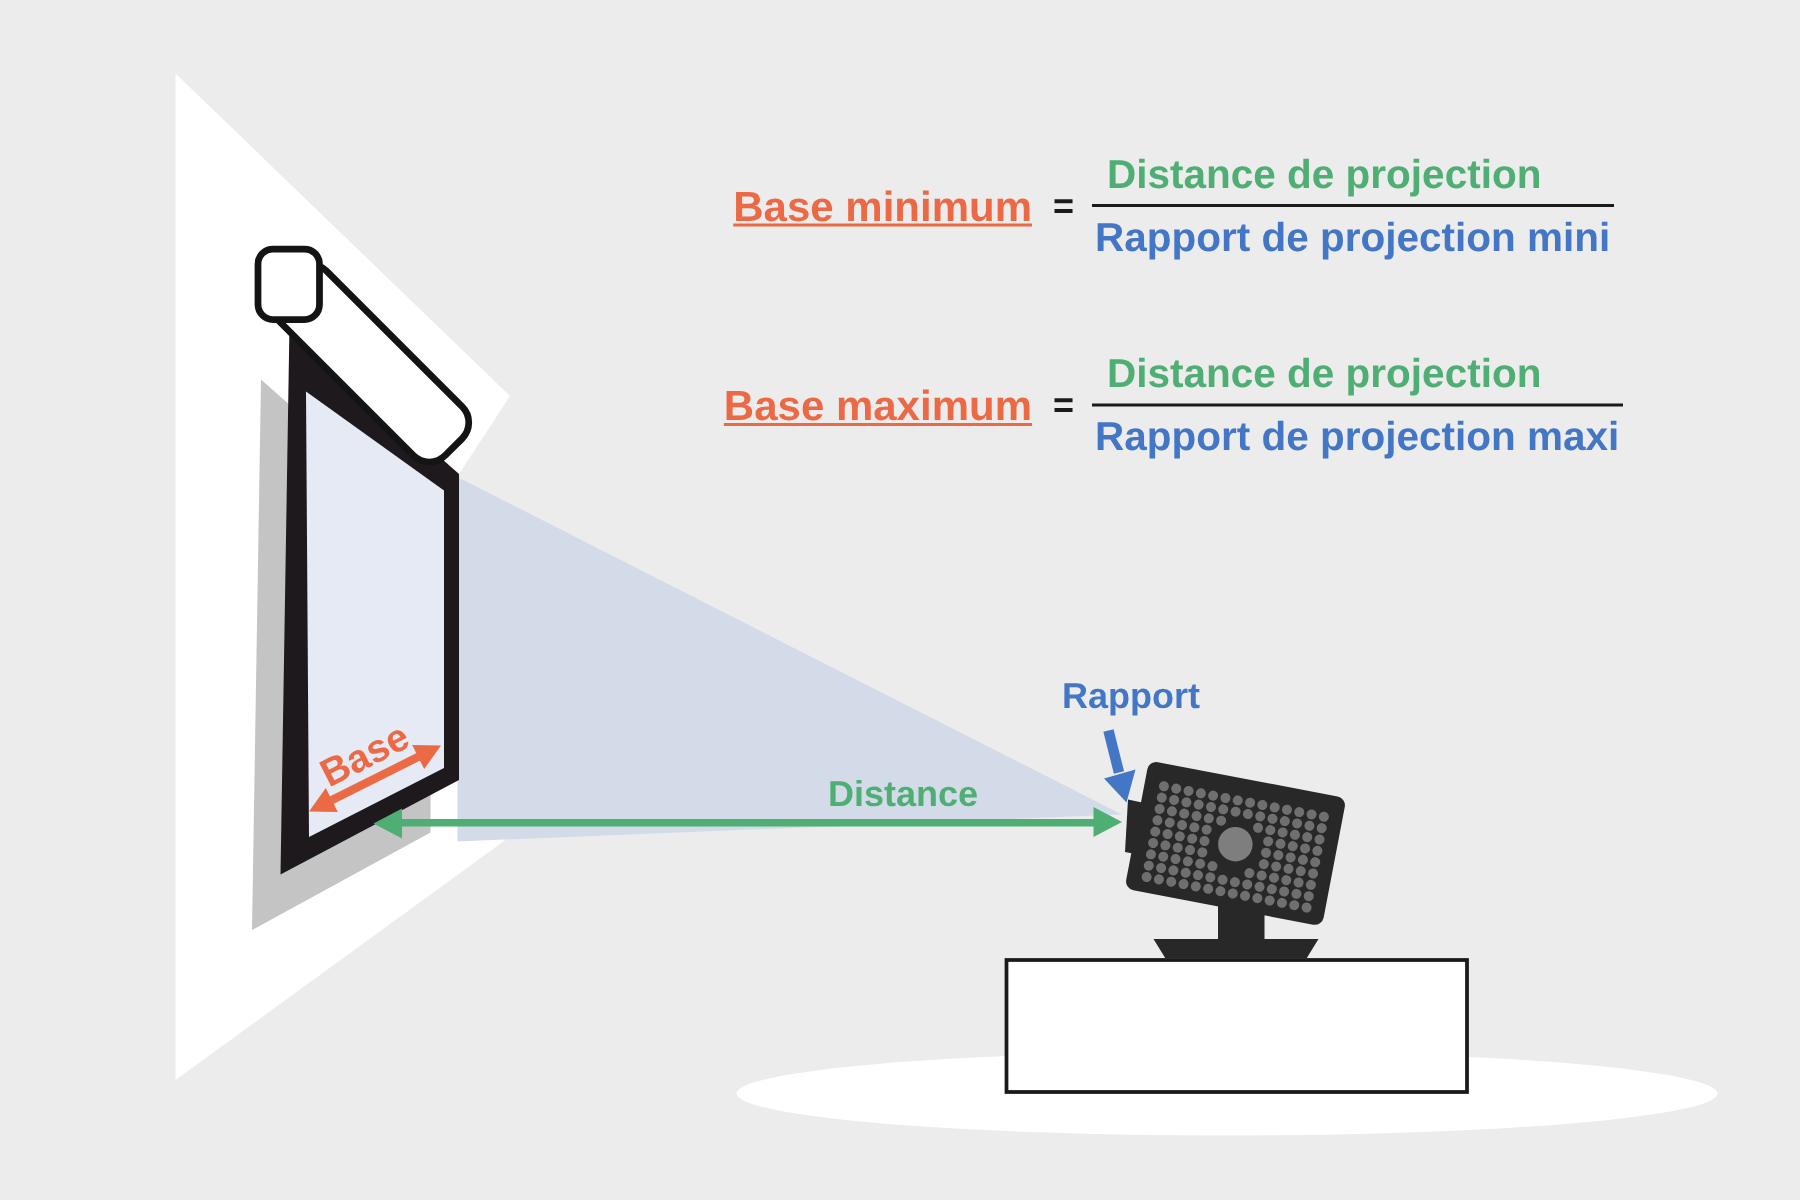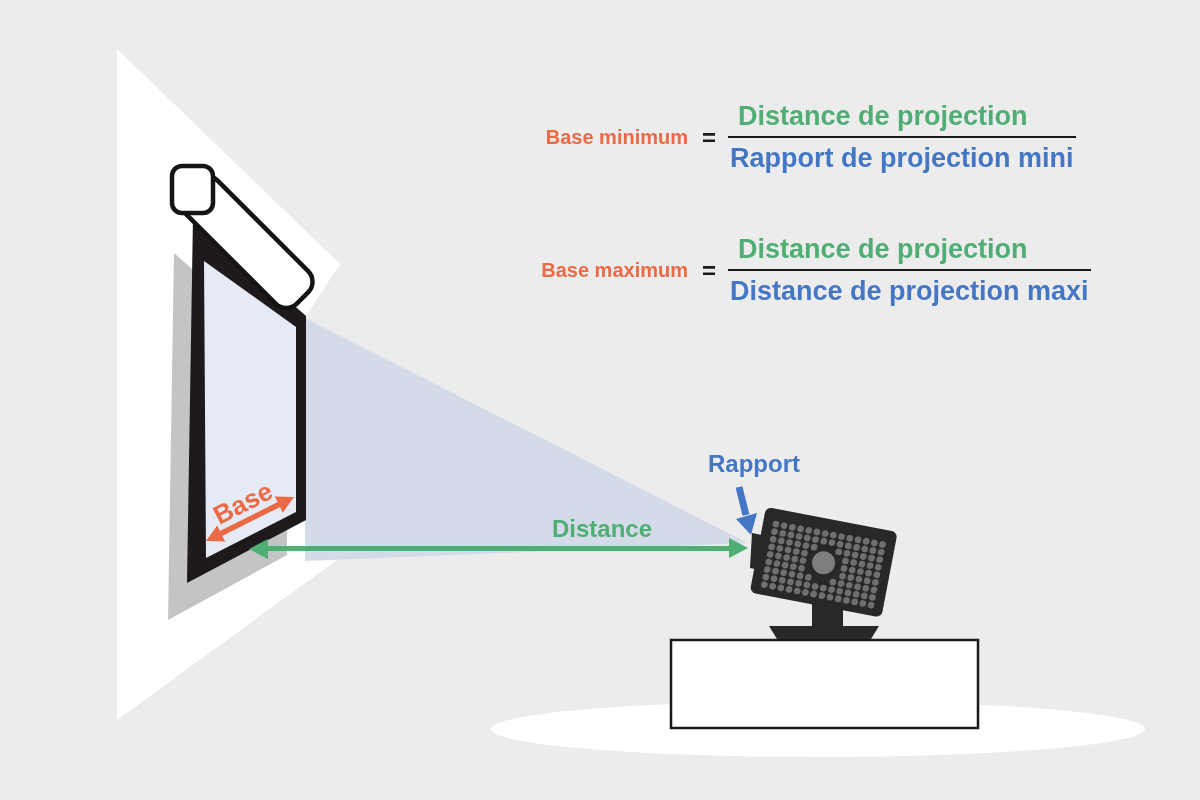--- a/index.html
+++ b/index.html
@@ -39,21 +39,21 @@
   
   .formula-row{
     position:absolute;left:458px;
     display:flex;align-items:center;
   }
   .formula-row.row1{top:101px;}
   .formula-row.row2{top:234px;}
   .f-label{
     width:230px;text-align:right;
     color:var(--orange,#EB6A45);
-    font-size:20px;font-weight:700;white-space:nowrap;
+    font-size:28px;font-weight:700;white-space:nowrap;text-decoration:underline;
   }
   .f-eq{
     margin:0 12px 0 14px;
     color:var(--equals_dark,#1A1A1A);
     font-size:24px;font-weight:800;
   }
   .fraction{display:inline-block;text-align:left;}
   .f-num{
     color:var(--green,#4FAE73);
     font-size:27px;font-weight:700;
@@ -242,17 +242,17 @@
       <div class="f-num">Distance de projection</div>
       <div class="f-den">Rapport de projection mini</div>
     </div>
   </div>
 
   <div class="formula-row row2">
     <div class="f-label">Base maximum</div>
     <div class="f-eq">=</div>
     <div class="fraction">
       <div class="f-num">Distance de projection</div>
-      <div class="f-den">Distance de projection maxi</div>
+      <div class="f-den">Rapport de projection maxi</div>
     </div>
   </div>
 
 </div>
 
 </body></html>

